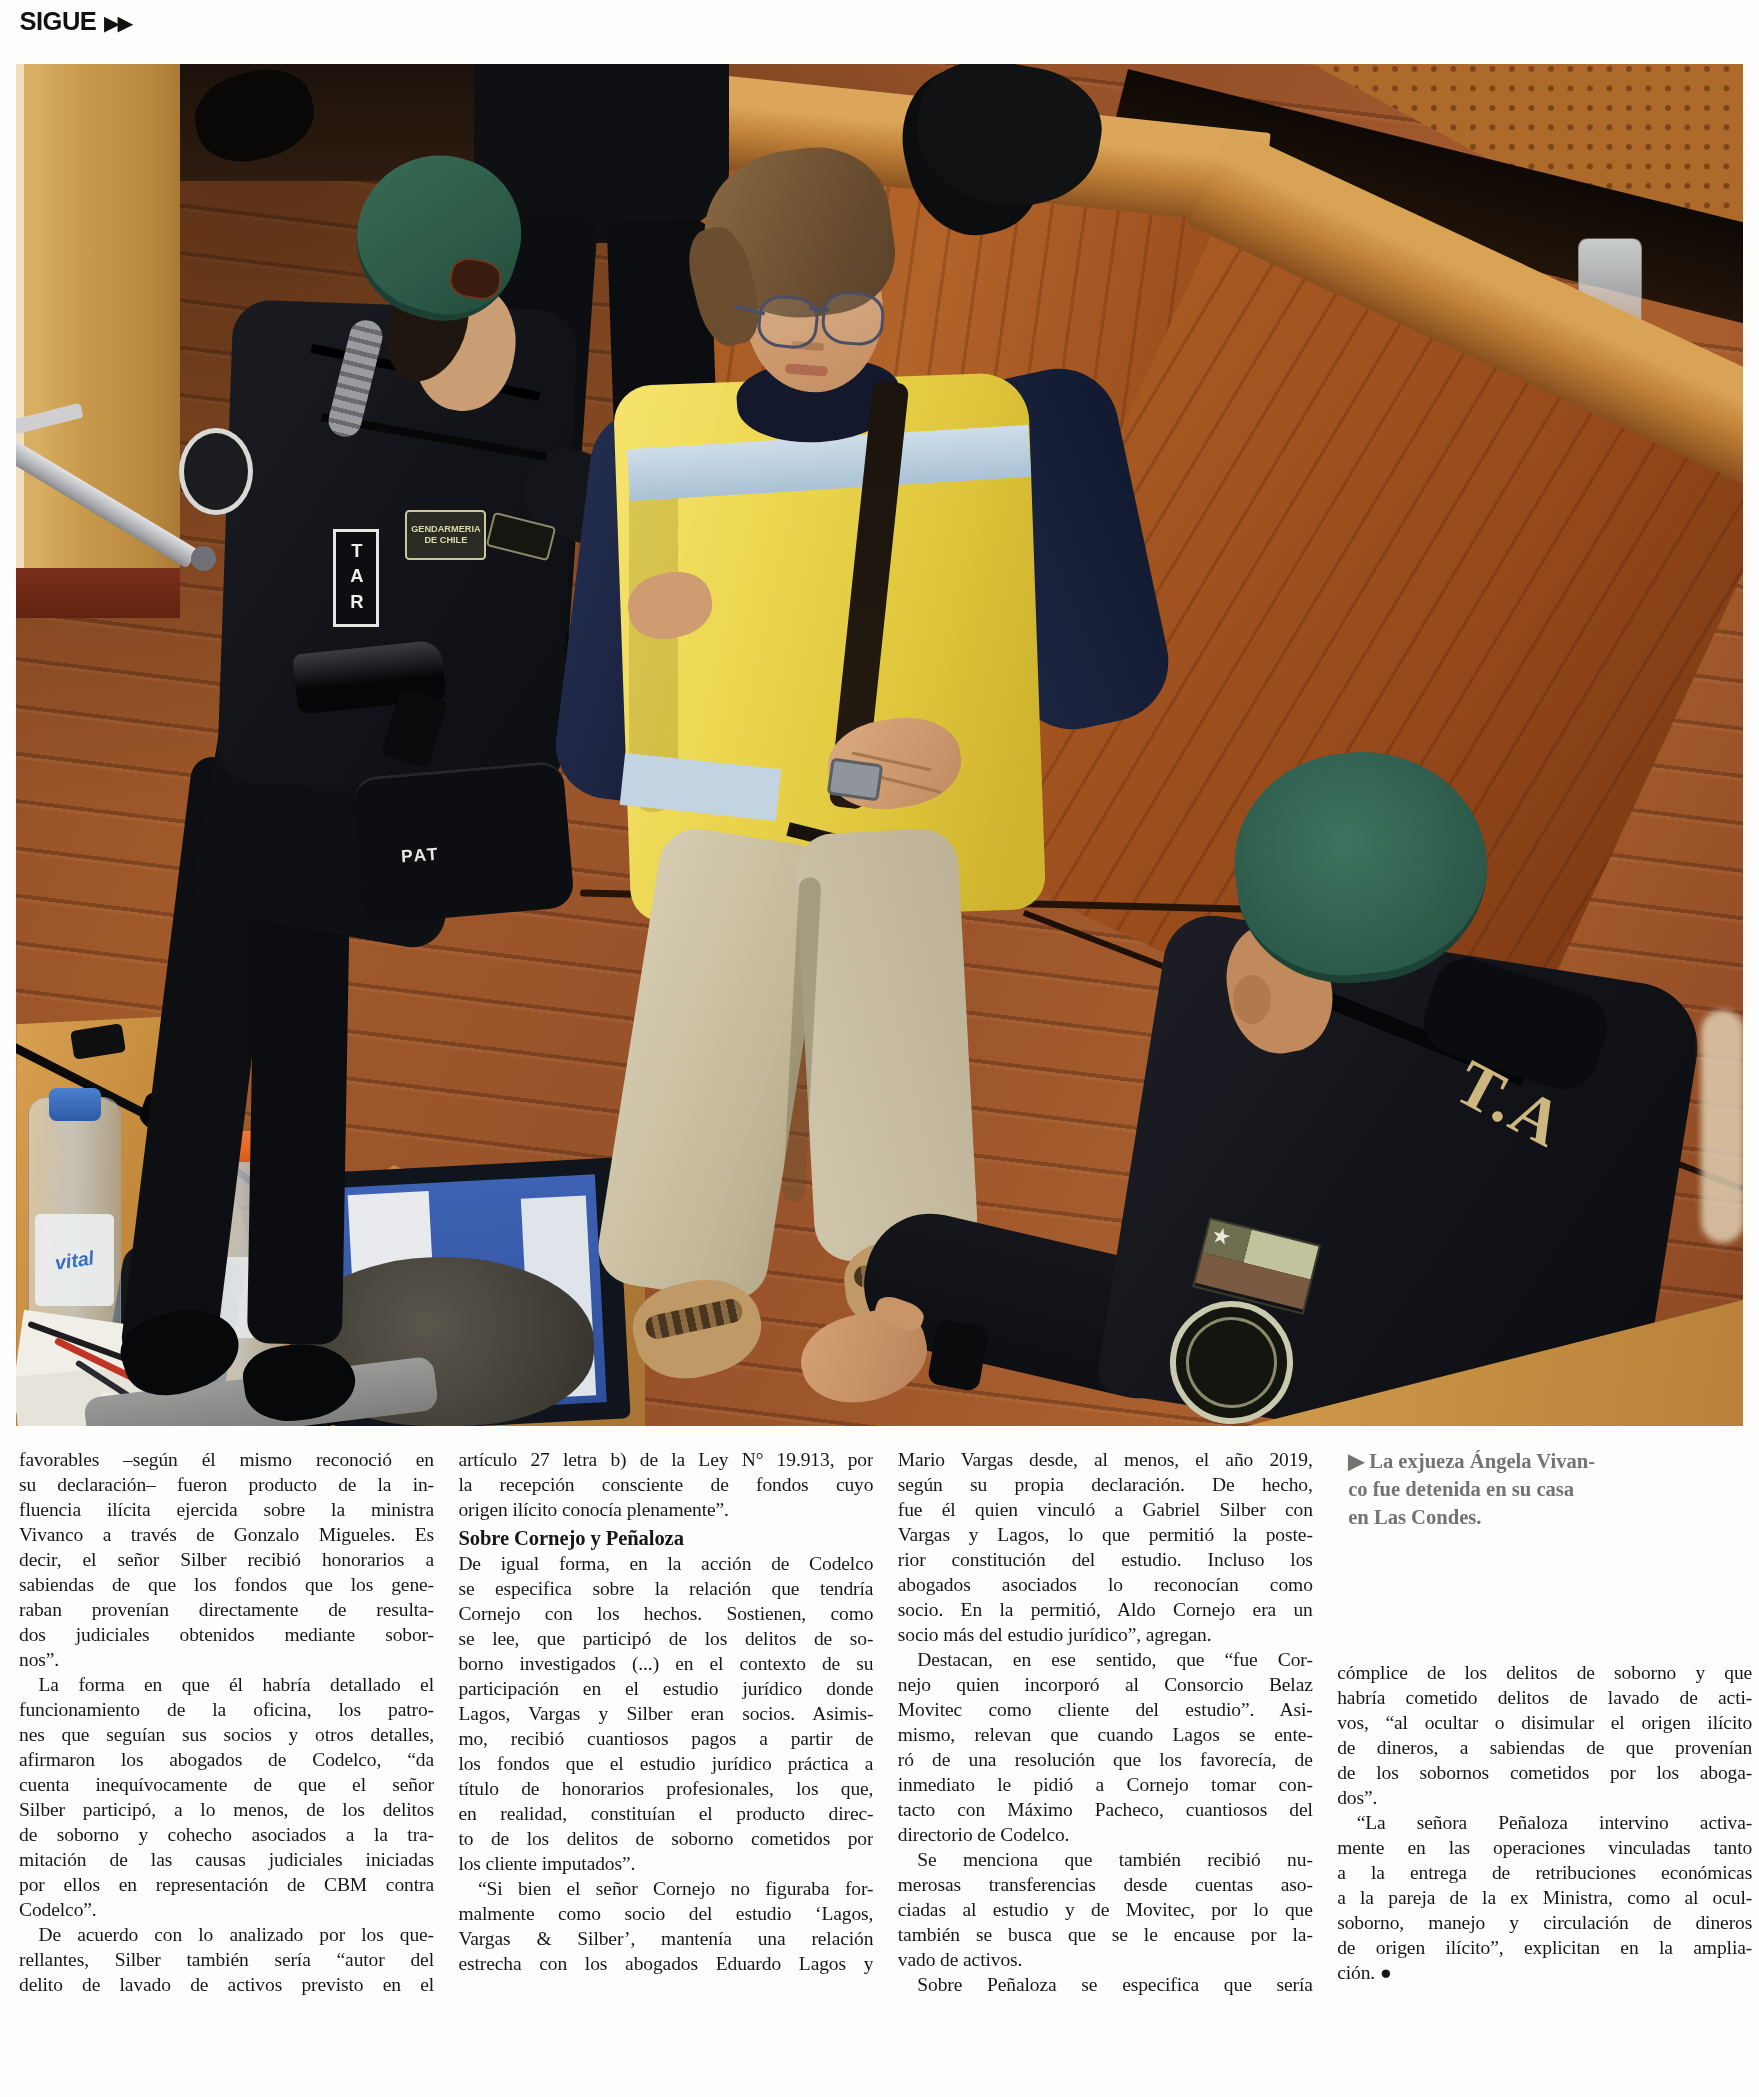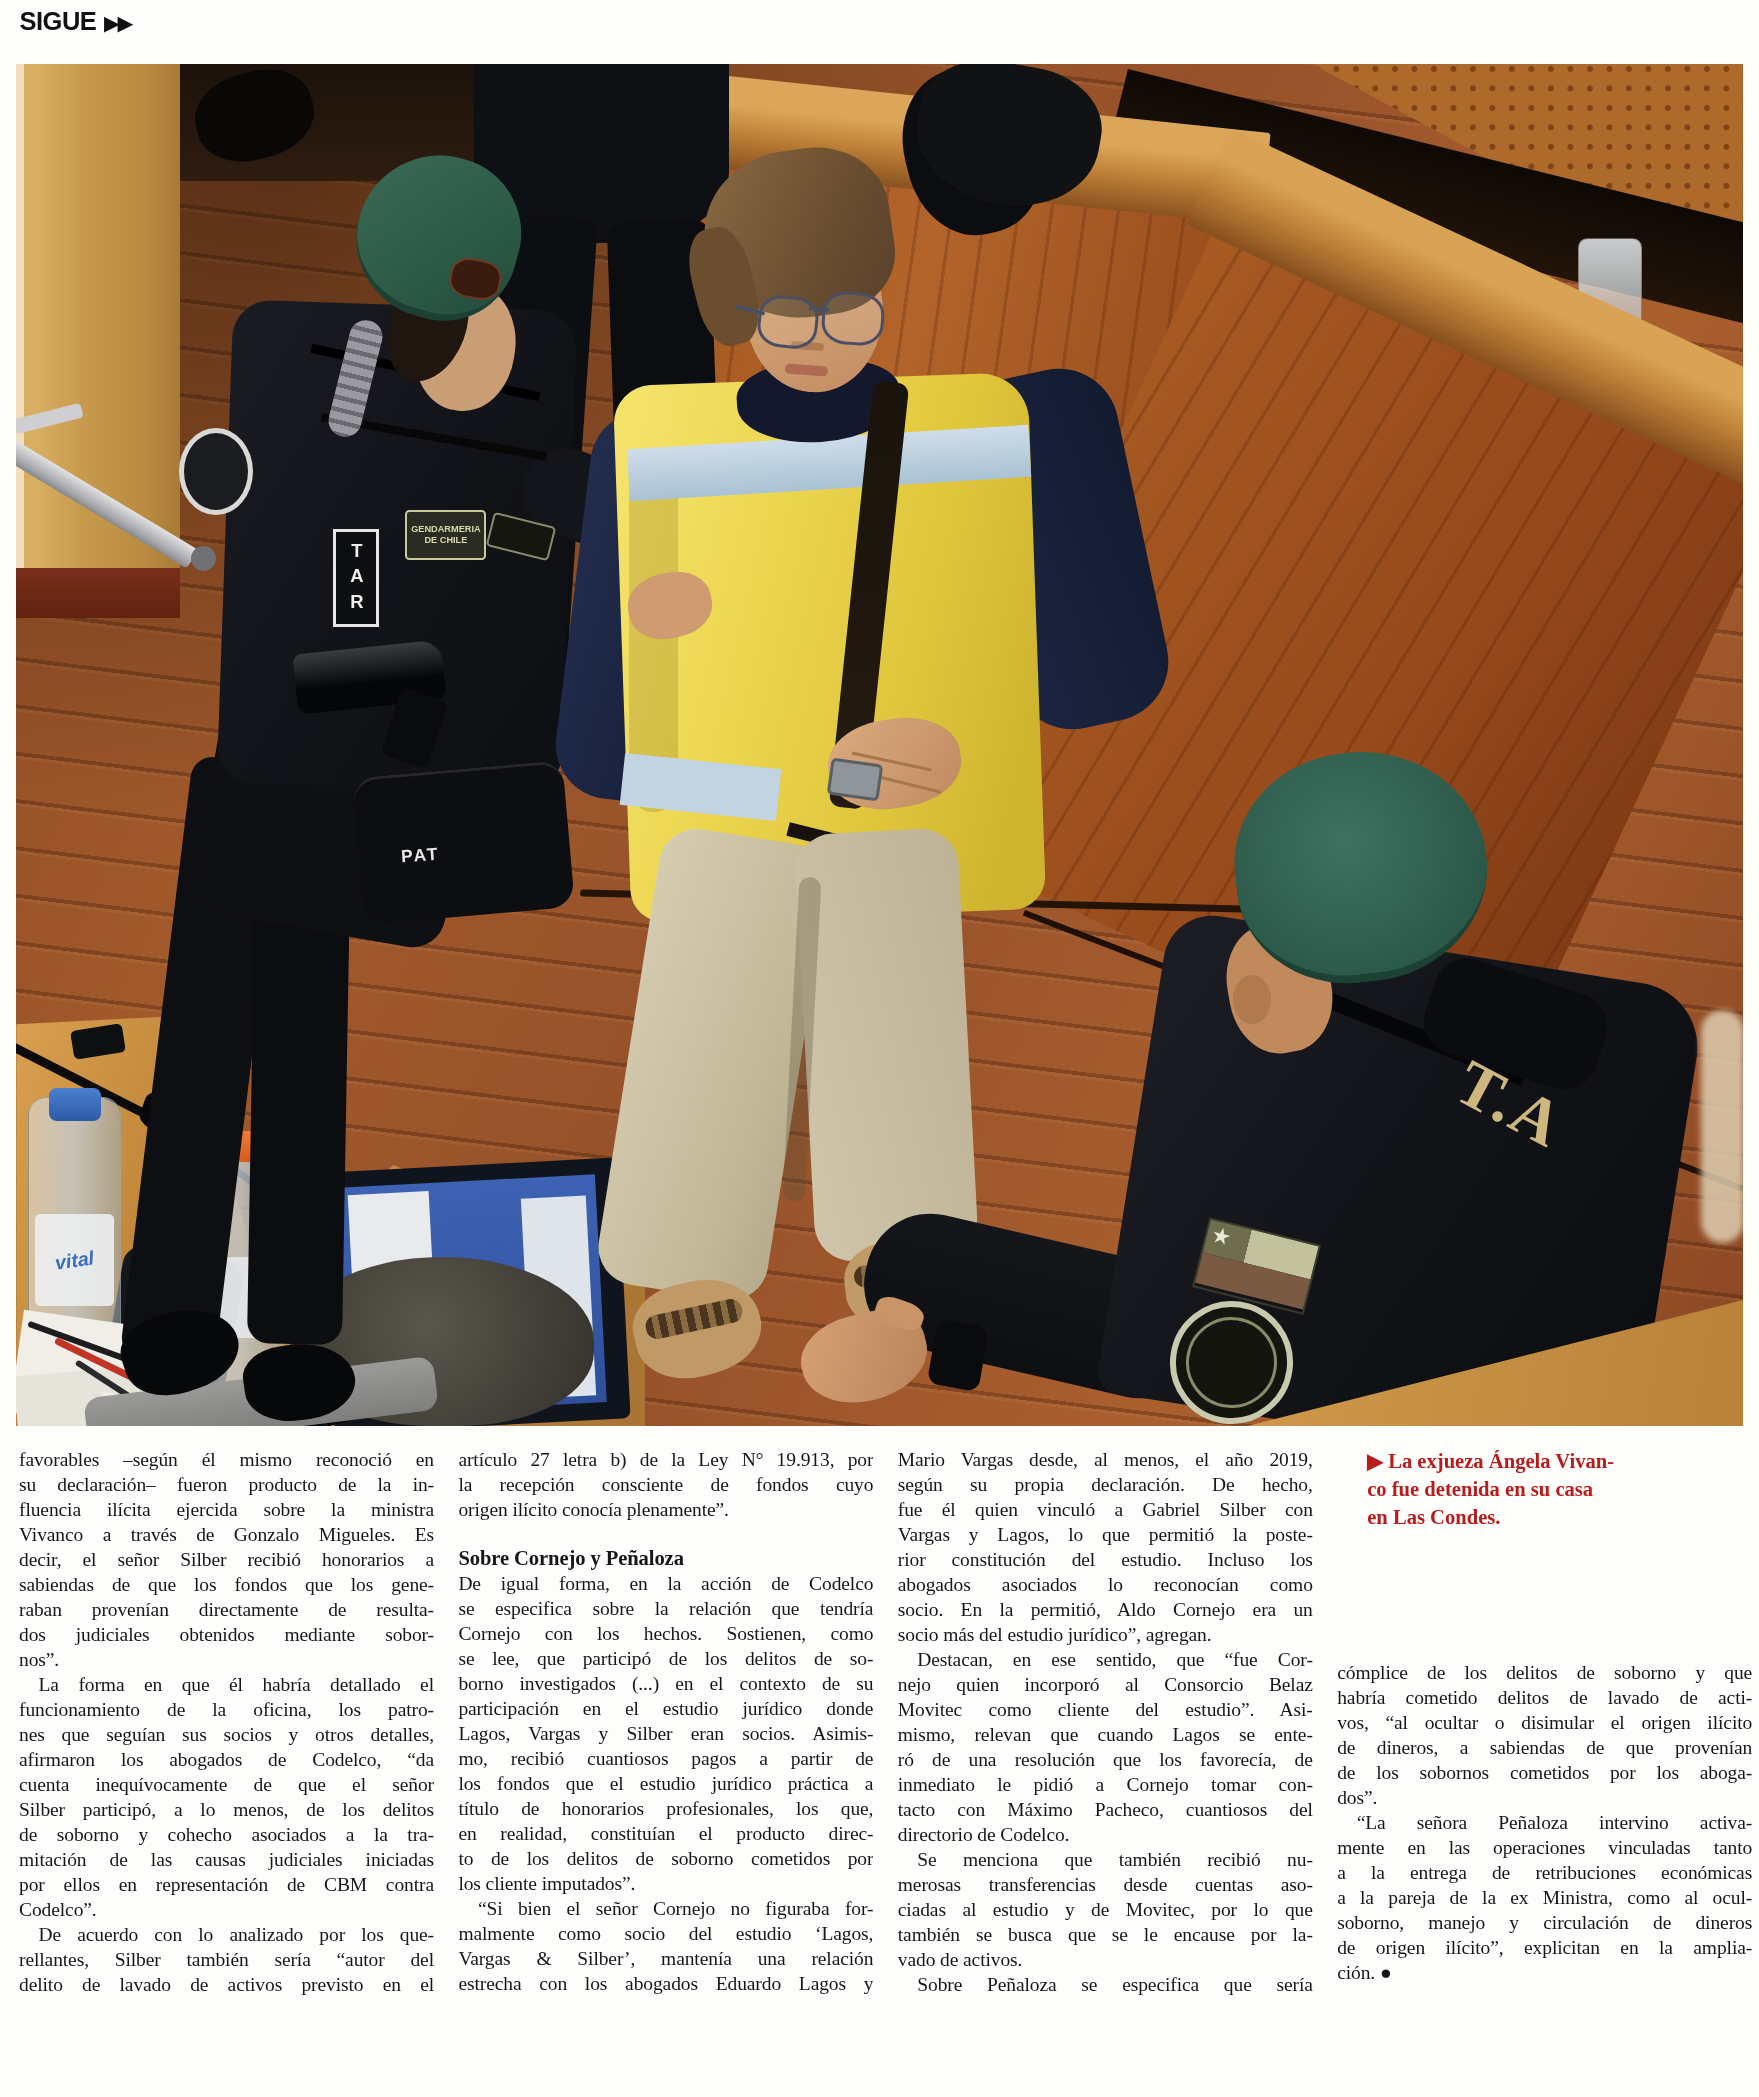--- a/index.html
+++ b/index.html
@@ -171,23 +171,23 @@
   .wedge-right{left:1231px;top:1236px;width:496px;height:126px;clip-path:polygon(0 100%,100% 0,100% 100%);
      background:linear-gradient(100deg,#cf9a4a,#b9813a);}
   .fuzzy{left:1685px;top:946px;width:43px;height:233px;background:#decdb0;border-radius:22px;filter:blur(3.3px);opacity:.85;}
   
   #cols{position:absolute;top:1447px;left:19px;display:flex;gap:24.4px;}
   .col{width:415px;}
   .ln{font:19.5px/25px "Liberation Serif",serif;letter-spacing:-0.1px;color:#161616;
       height:25px;overflow:hidden;text-align:justify;text-align-last:justify;}
   .ln.end{text-align-last:left;}
   .ln.ind{padding-left:19.5px;}
-  .ln.hd{font-weight:700;font-size:20.6px;text-align-last:left;margin-top:24px;}
+  .ln.hd{font-weight:700;font-size:20.6px;text-align-last:left;margin-top:4px;}
   .caption{height:213px;padding-left:11px;box-sizing:border-box;}
-  .capln{font:700 20.6px/28px "Liberation Serif",serif;color:#b91c1c;margin-left:19px;}
+  .capln{font:700 20.6px/28px "Liberation Serif",serif;color:#737373;}
 </style>
 </head>
 <body>
 
 <div class="page">
 
   <div class="kicker">
     <span>SIGUE</span><span class="arrows">▶▶</span>
   </div>
 

